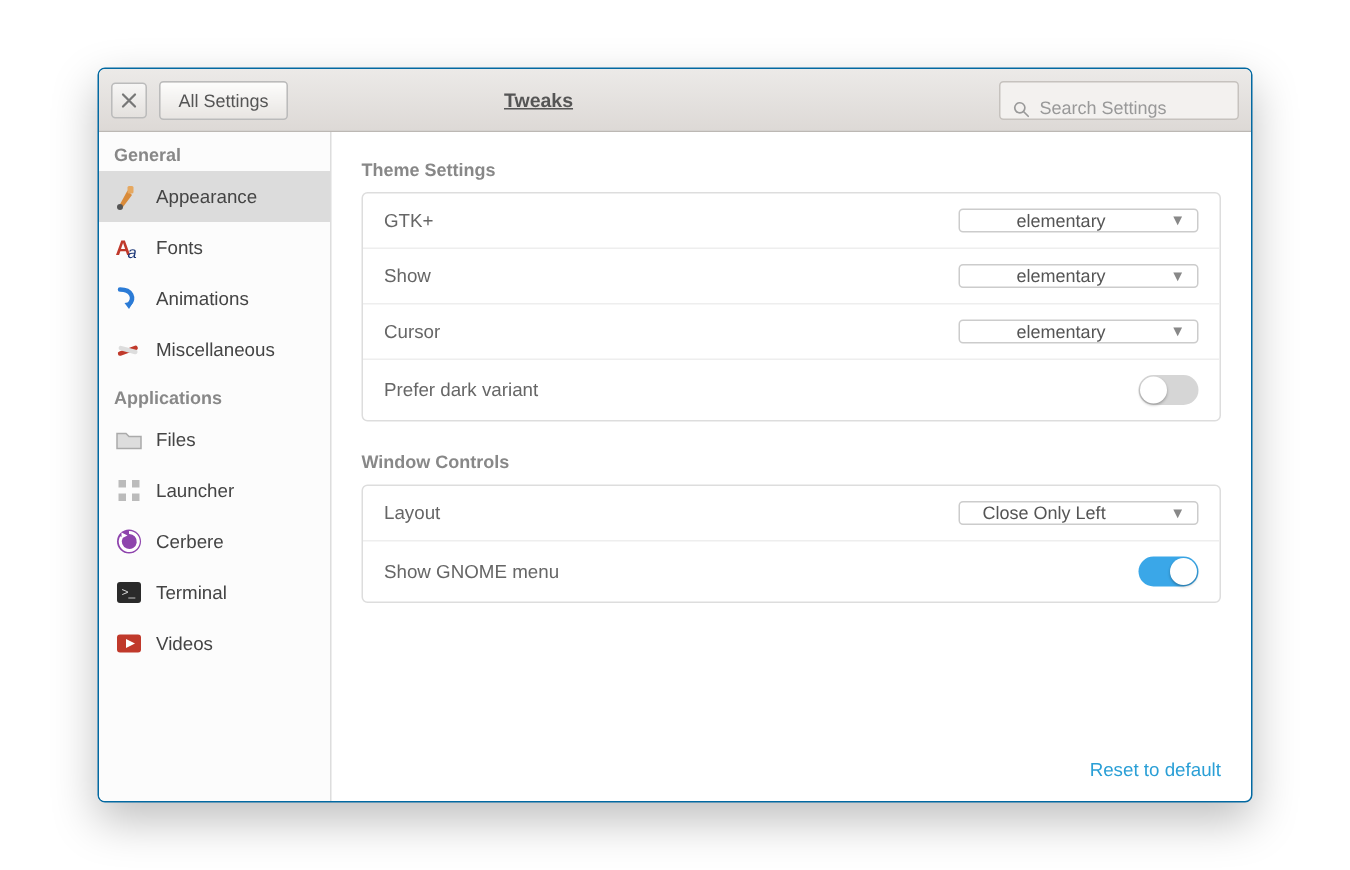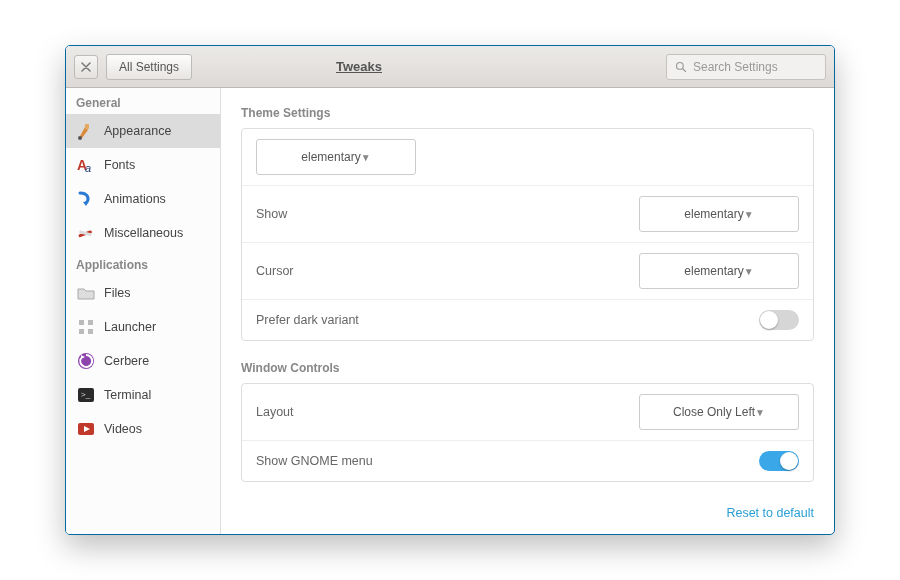--- a/index.html
+++ b/index.html
@@ -50,21 +50,21 @@
     flex:1; text-align:center;
     color:#555; font-size:13px; font-weight:600;
     margin-left:-140px;
     text-decoration:underline;
   }
   .search {
     width: 160px; height:26px;
     border:1px solid #c6c2be;
     border-radius:3px;
     background:#f3f1ef;
-    display:flex; align-items:center;
+    display:flex; align-items:flex-end;
     padding: 0 8px; gap:6px;
     color:#999; font-size:12px;
   }
   .search svg { width:12px; height:12px; }
   .body { flex:1; display:flex; overflow:hidden; }
   .sidebar {
     width: 155px;
     border-right: 1px solid #ddd;
     background:#fcfcfc;
     overflow:auto;
@@ -98,26 +98,27 @@
   }
   .row {
     display:flex; align-items:center;
     padding: 10px 14px;
     border-bottom:1px solid #eee;
     gap:12px;
   }
   .row:last-child { border-bottom:none; }
   .row-label { flex:1; color:#666; }
   .dropdown {
-    min-width: 160px; height:36px;
+    min-width: 160px; height:16px;
     border:1px solid #ccc; border-radius:3px;
     background:#fff;
-    display:flex; align-items:center; justify-content:center;
+    display:flex; align-items:center; justify-content:flex-end;
     padding: 0 8px; font-size:12px; color:#555;
     cursor:pointer;
+    gap:43px;
   }
   .dropdown .chev { color:#888; font-size:10px; }
   .toggle {
     width:40px; height:20px; border-radius:10px;
     position:relative; cursor:pointer;
   }
   .toggle::after {
     content:""; position:absolute; top:1px;
     width:18px; height:18px; border-radius:50%;
     background:#fff;
@@ -256,20 +257,21 @@
         </span>
         <span>Videos</span>
       </div>
     </div>
 
     <div class="content">
 
       <div class="section-title">Theme Settings</div>
       <div class="card">
         <div class="row">
+          <div class="row-label">GTK+</div>
           <div class="dropdown">
             <span>elementary</span>
             <span class="chev">▼</span>
           </div>
         </div>
         <div class="row">
           <div class="row-label">Show</div>
           <div class="dropdown">
             <span>elementary</span>
             <span class="chev">▼</span>

